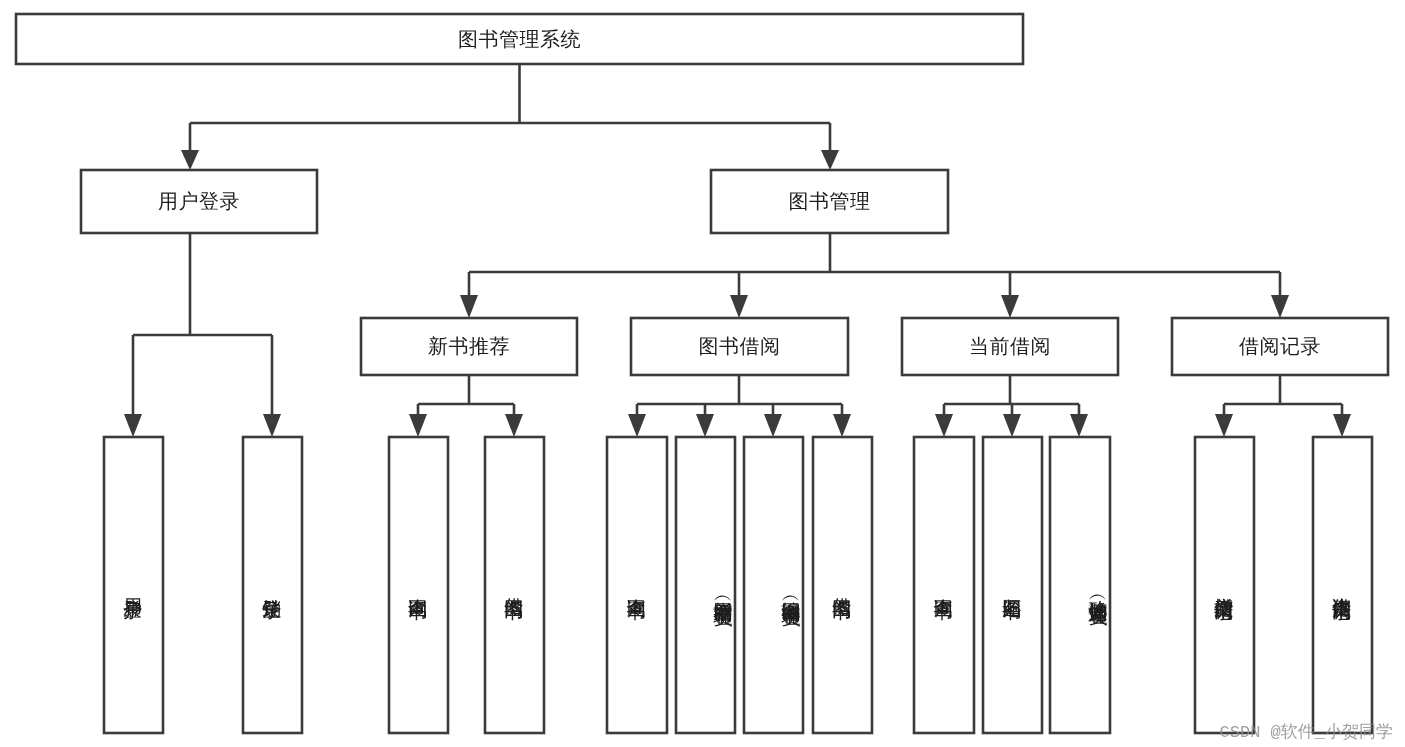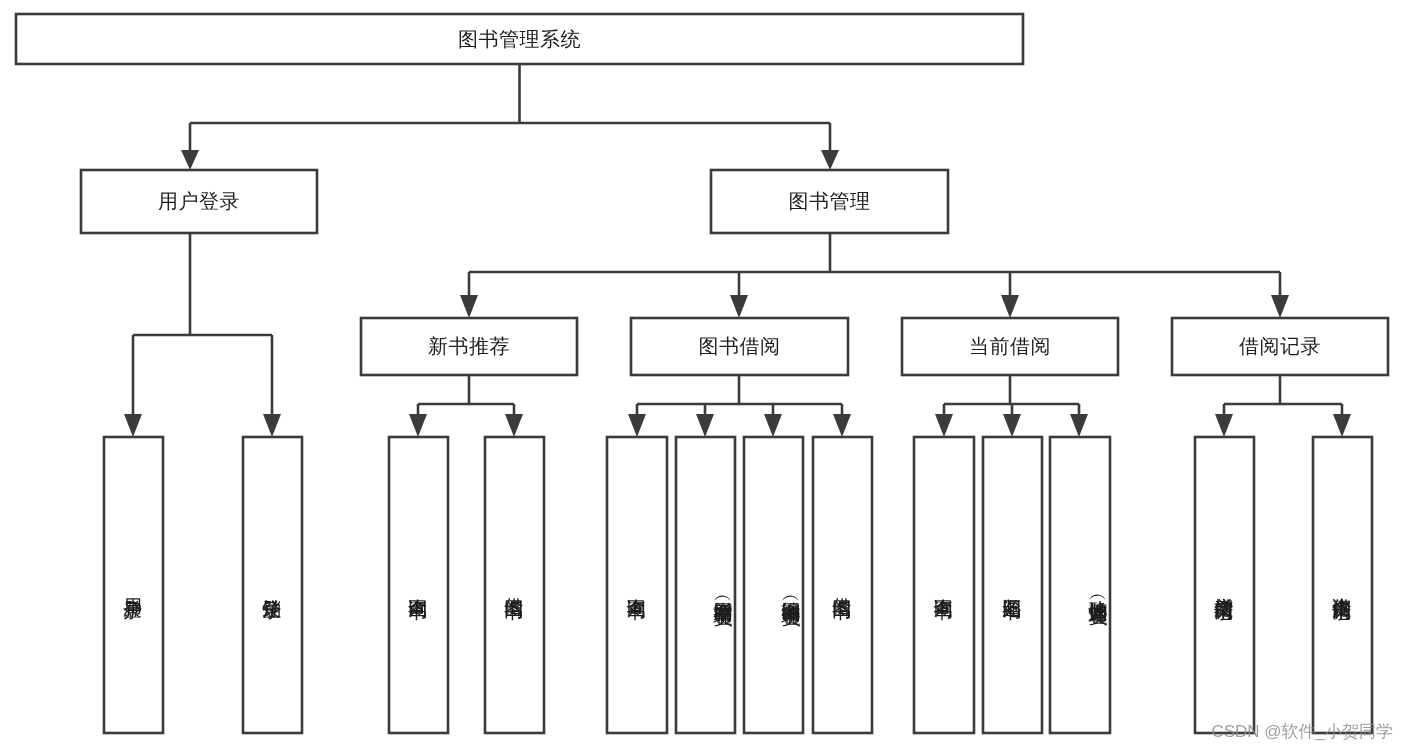--- a/index.html
+++ b/index.html
@@ -65,21 +65,21 @@
     color: #1d1d1d;
     letter-spacing: 1px;
     white-space: nowrap;
     pointer-events: none;
     user-select: none;
   }
   #watermark {
     position: absolute;
     right: 12px;
     bottom: 4px;
-    font-family: Liberation Sans, sans-serif;
+    font-family: Liberation Mono, monospace;
     font-size: 17px;
     color: #8e8e8e;
     opacity: 0.85;
     white-space: nowrap;
     user-select: none;
   }
 </style>
 </head>
 <body>
 

